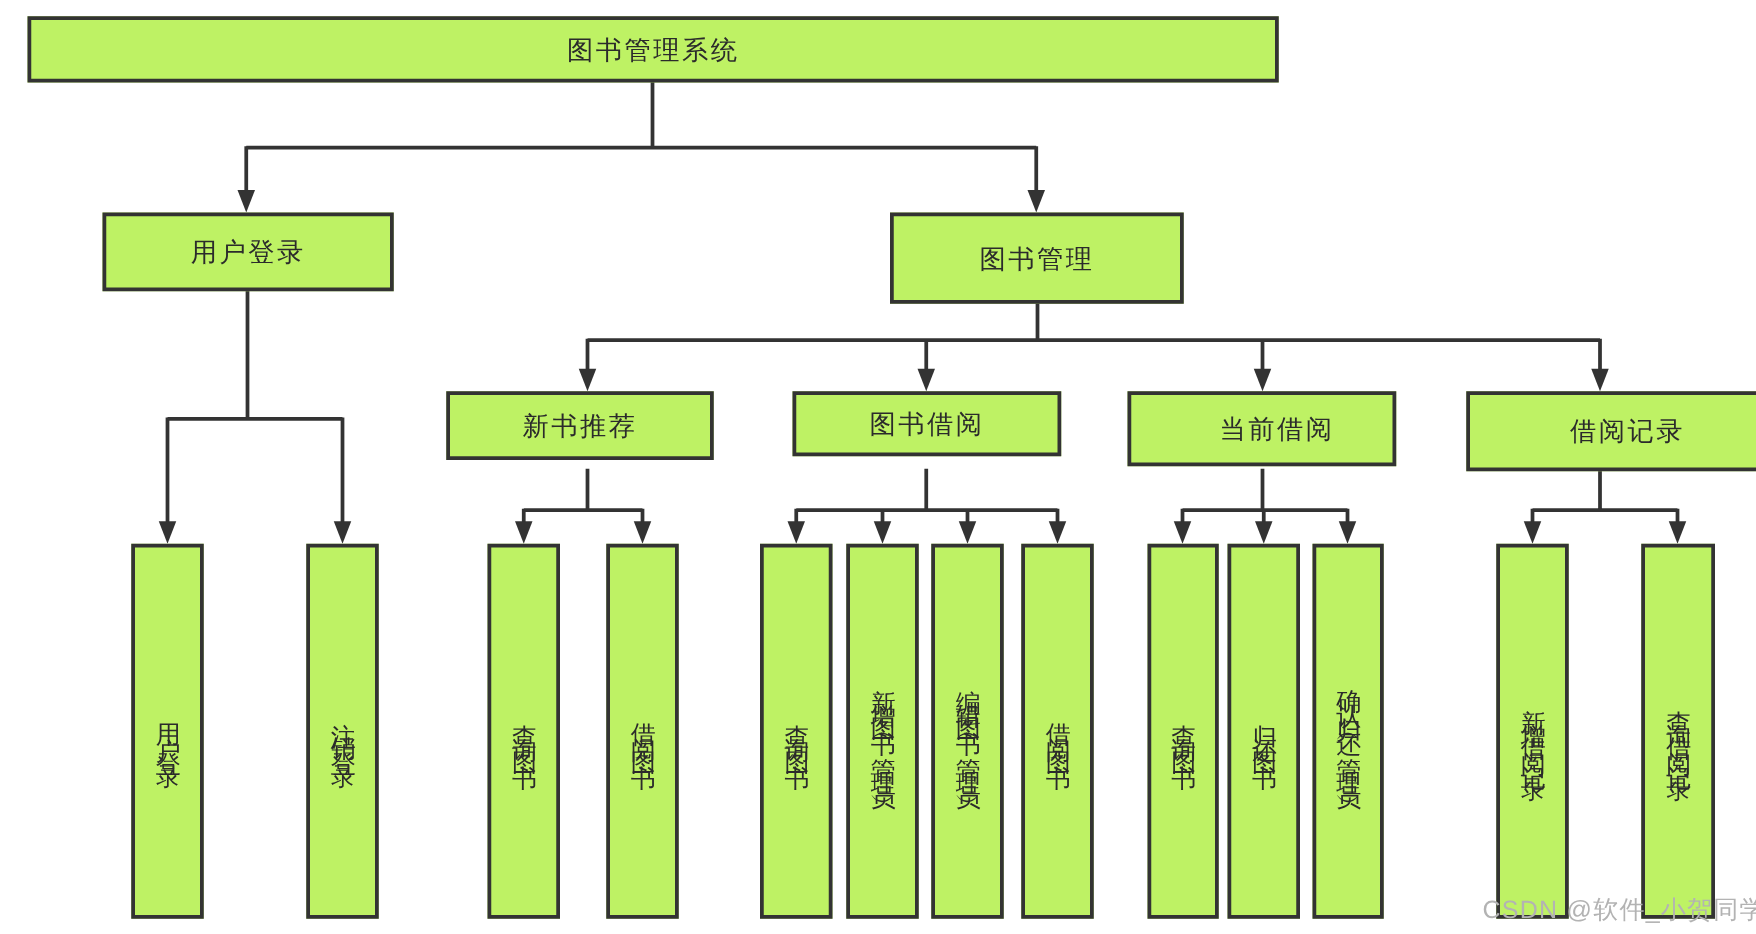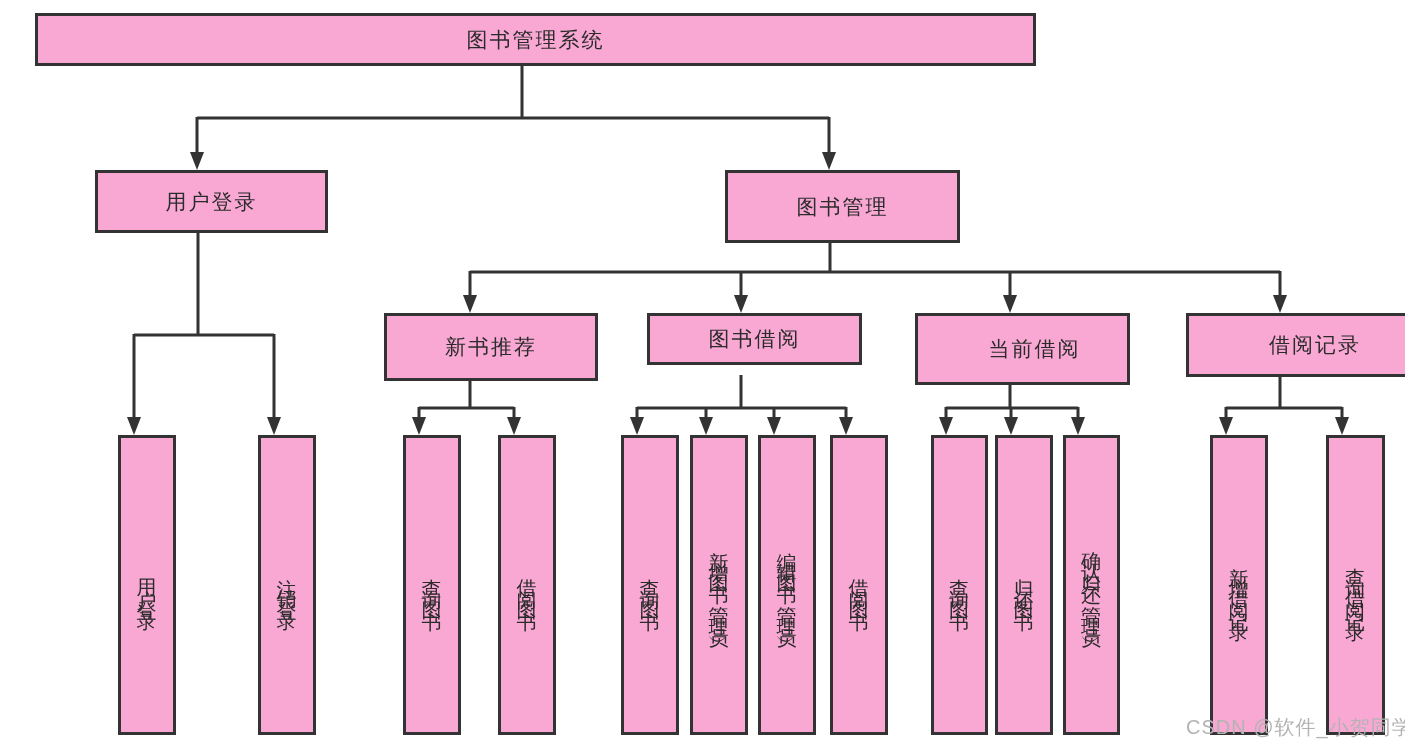--- a/index.html
+++ b/index.html
@@ -2,37 +2,37 @@
 <html><head>
 <meta charset="utf-8">
 <style>
   html,body{margin:0;padding:0;background:#ffffff;}
   .stage{
     position:relative;width:1405px;height:747px;overflow:hidden;background:#ffffff;
     font-family:"Liberation Sans","DejaVu Sans",sans-serif;
   }
   .connectors{position:absolute;left:0;top:0;pointer-events:none;}
   .node{
-    position:absolute;background:#f9a8d4;border:3px solid #333333;box-sizing:border-box;
-    display:flex;align-items:center;justify-content:center;color:#2b2b2b;margin-left:13px;
+    position:absolute;background:#bef264;border:3px solid #333333;box-sizing:border-box;
+    display:flex;align-items:center;justify-content:center;color:#2b2b2b;
   }
   .node.h{font-size:21px;letter-spacing:2px;white-space:nowrap;}
   .node.v span{
     writing-mode:vertical-rl;text-orientation:mixed;
     font-size:20px;line-height:1;letter-spacing:11px;white-space:nowrap;
   }
   
   .n-root{left:22px;top:13px;width:1001px;height:53px;}
   
   .n-login{left:82px;top:170px;width:233px;height:63px;}
   .n-mgmt{left:712px;top:170px;width:235px;height:73px;}
   
-  .n-g1{left:371px;top:313px;width:214px;height:68px;}
+  .n-g1{left:357px;top:313px;width:214px;height:55px;}
   .n-g2{left:634px;top:313px;width:215px;height:52px;}
-  .n-g3{left:902px;top:313px;width:215px;height:72px;padding-left:24px;}
+  .n-g3{left:902px;top:313px;width:215px;height:60px;padding-left:24px;}
   .n-g4{left:1173px;top:313px;width:258px;height:64px;}
   
   .leaf{top:435px;height:300px;}
   .n-l1{left:105px;width:58px;}  .n-l2{left:245px;width:58px;}
   .n-l3{left:390px;width:58px;}  .n-l4{left:485px;width:58px;}
   .n-l5{left:608px;width:58px;}  .n-l6{left:677px;width:58px;}
   .n-l7{left:745px;width:58px;}  .n-l8{left:817px;width:58px;}
   .n-l9{left:918px;width:57px;}  .n-l10{left:982px;width:58px;}
   .n-l11{left:1050px;width:57px;}.n-l12{left:1197px;width:58px;}
   .n-l13{left:1313px;width:59px;}

